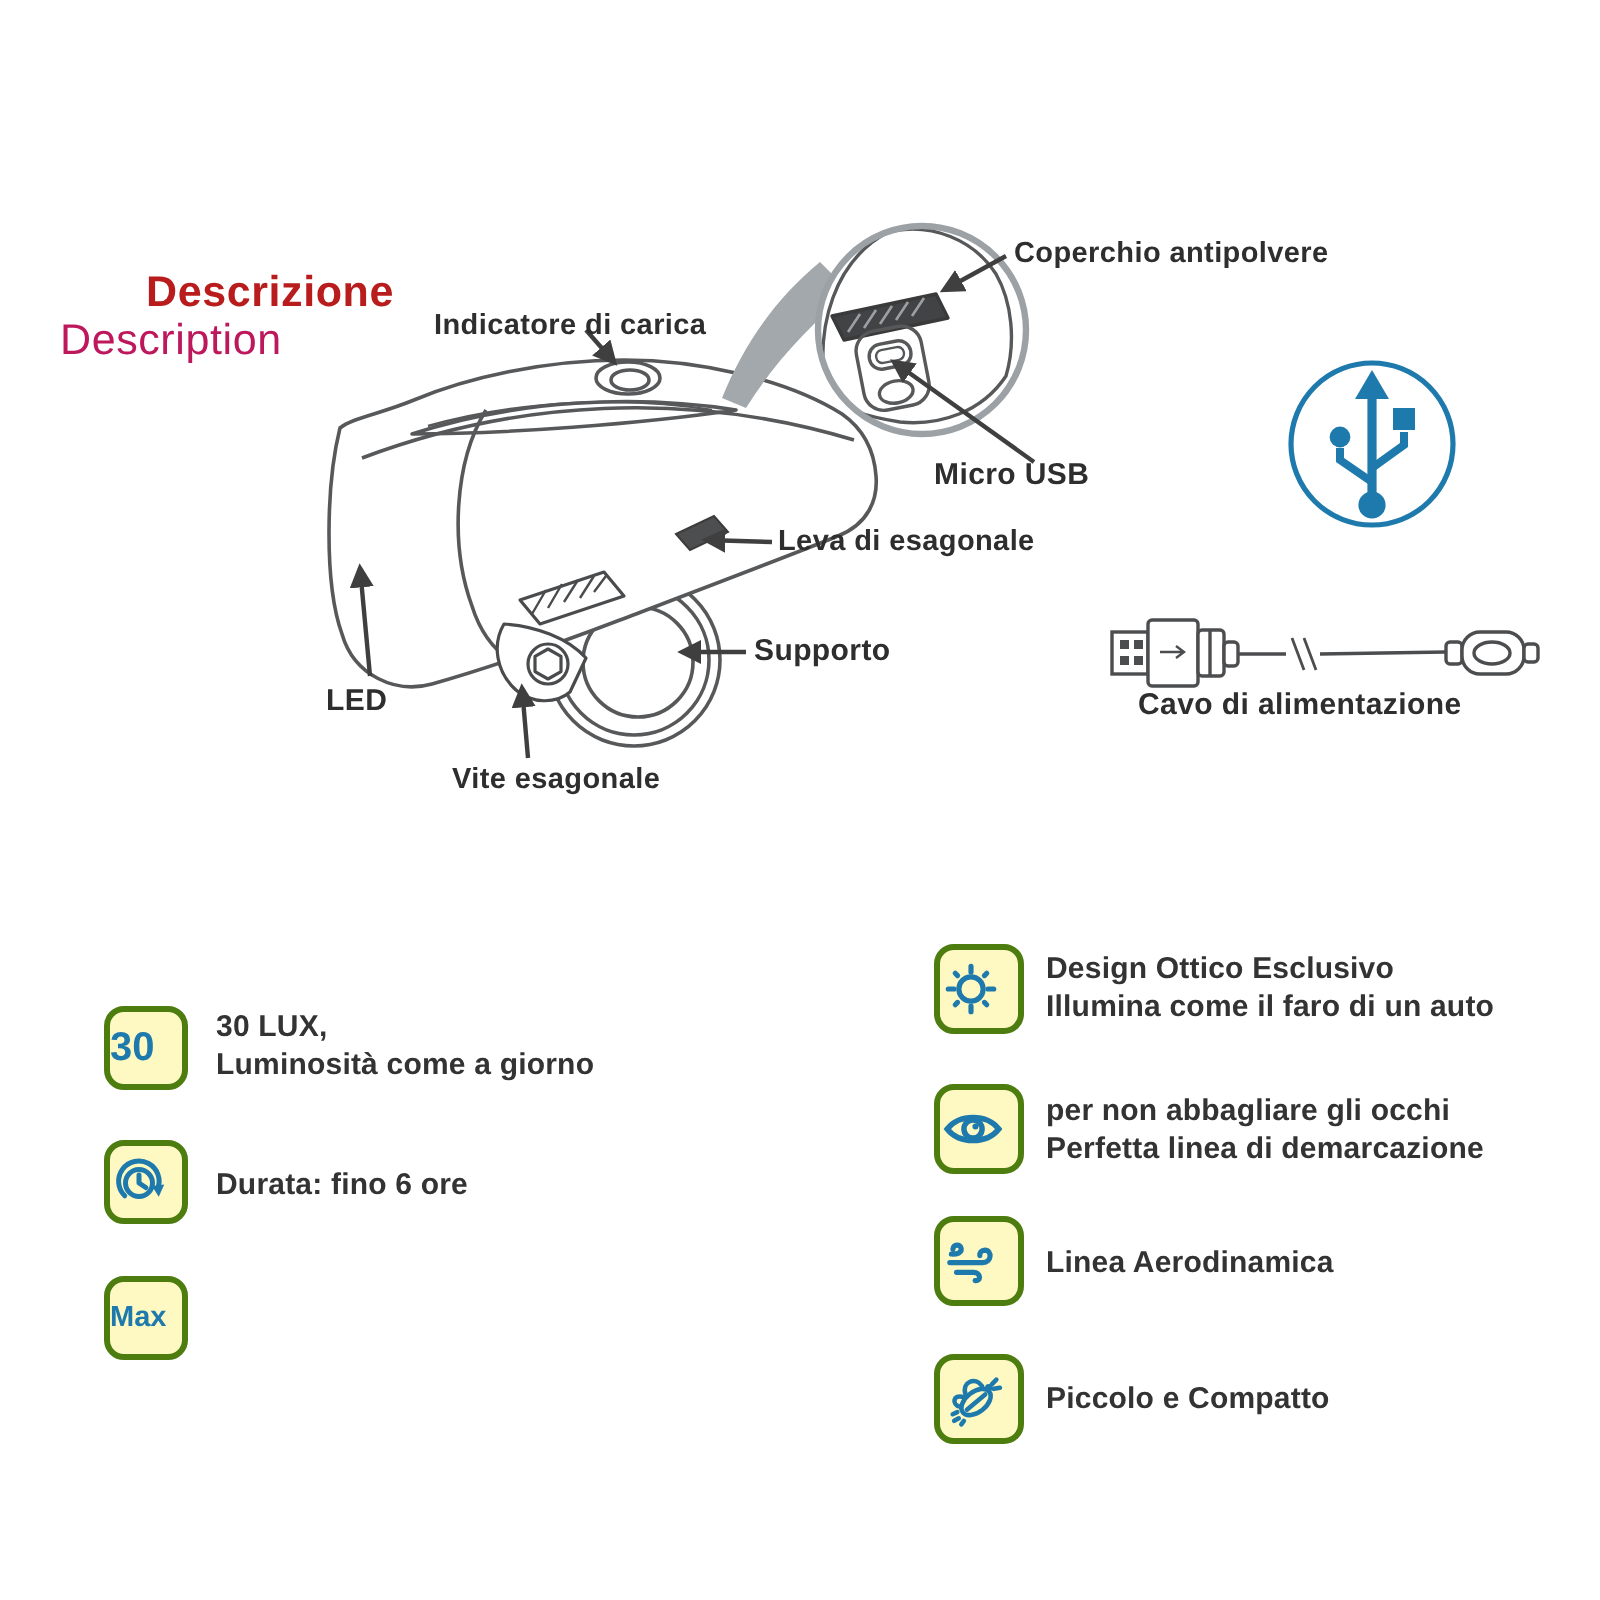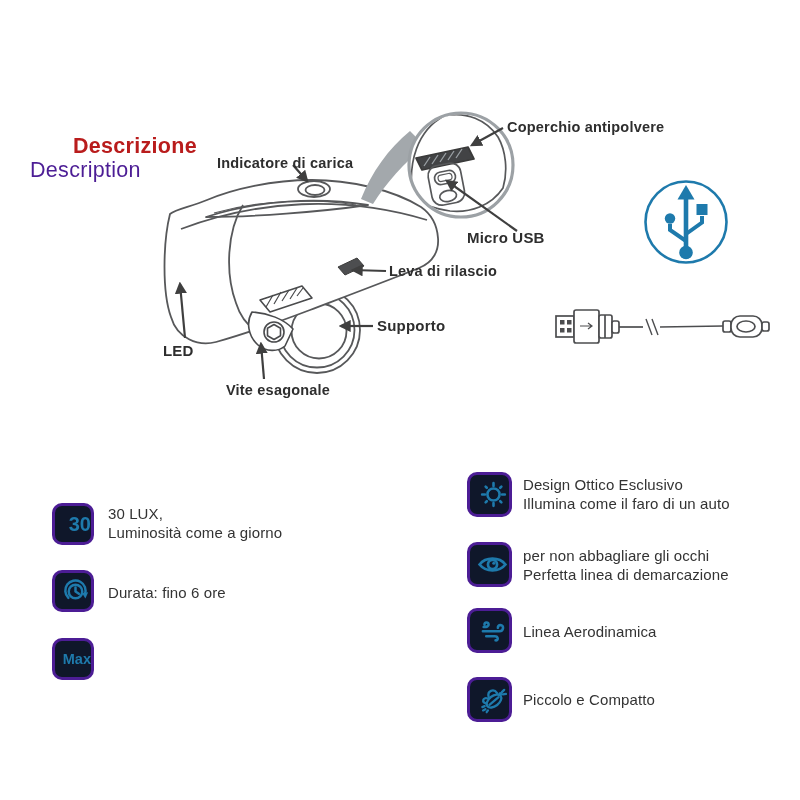--- a/index.html
+++ b/index.html
@@ -1,32 +1,32 @@
 <!DOCTYPE html>
 <html><head>
 <meta charset="utf-8">
 <style>
   html,body{margin:0;padding:0;background:#fff;}
   .canvas{position:relative;width:800px;height:800px;background:#fff;overflow:hidden;
           font-family:"Liberation Sans",sans-serif;}
   .abs{position:absolute;}
   .title{position:absolute;left:30px;top:134px;line-height:24px;}
   .title-it{font-size:21.5px;font-weight:700;color:#b91c1c;letter-spacing:.3px;margin-left:43px;}
-  .title-en{font-size:21.5px;font-weight:400;color:#4c1d95;letter-spacing:.3px;}
+  .title-en{font-size:21.5px;font-weight:400;color:#be185d;letter-spacing:.3px;}
   .label{position:absolute;font-size:14.5px;font-weight:700;color:#2e2e2e;
          letter-spacing:.2px;white-space:nowrap;}
   .label-lg{font-size:15px;}
-  .featbox{position:absolute;box-sizing:border-box;border:3px solid #4c1d95;border-radius:10px;
-           background:#0f172a;display:flex;align-items:center;justify-content:flex-end;}
+  .featbox{position:absolute;box-sizing:border-box;border:3px solid #4d7c0f;border-radius:10px;
+           background:#fef9c3;display:flex;align-items:center;justify-content:flex-start;}
   .box-l{width:42px;height:42px;}
   .box-r{width:45px;height:45px;}
   .badge{font-weight:700;color:#1e7aac;letter-spacing:0;}
   .badge-30{font-size:20px;}
   .badge-max{font-size:14.5px;}
-  .feattext{position:absolute;font-size:15px;font-weight:400;color:#333;
+  .feattext{position:absolute;font-size:15px;font-weight:700;color:#333;
             line-height:19px;letter-spacing:.1px;white-space:nowrap;}
   svg{display:block;}
 </style>
 </head>
 <body>
 
 <div class="canvas">
 
   <div class="title">
     <div class="title-it">Descrizione</div>
@@ -123,24 +123,25 @@
         <circle cx="670" cy="218.5" r="5.2" stroke="none"></circle>
         <path d="M686,234 L702,222.5 L702,216" fill="none" stroke-width="4"></path>
         <rect x="696.5" y="204" width="11" height="11" stroke="none"></rect>
       </g>
     </g>
   </svg>
 
   <div class="label" style="left:217px;top:155px">Indicatore di carica</div>
   <div class="label" style="left:507px;top:119px">Coperchio antipolvere</div>
   <div class="label label-lg" style="left:467px;top:229px">Micro USB</div>
-  <div class="label" style="left:389px;top:263px">Leva di rilascio</div>
+  <div class="label" style="left:389px;top:263px">Leva di esagonale</div>
   <div class="label label-lg" style="left:377px;top:317px">Supporto</div>
   <div class="label label-lg" style="left:163px;top:342px">LED</div>
   <div class="label" style="left:226px;top:382px">Vite esagonale</div>
+  <div class="label label-lg" style="left:569px;top:344px">Cavo di alimentazione</div>
 
   <div class="featbox box-l" style="left:52px;top:503px">
     <span class="badge badge-30">30</span>
   </div>
   <div class="feattext" style="left:108px;top:504px">
     <div>30 LUX,</div>
     <div>Luminosità come a giorno</div>
   </div>
 
   <div class="featbox box-l" style="left:52px;top:570px">

